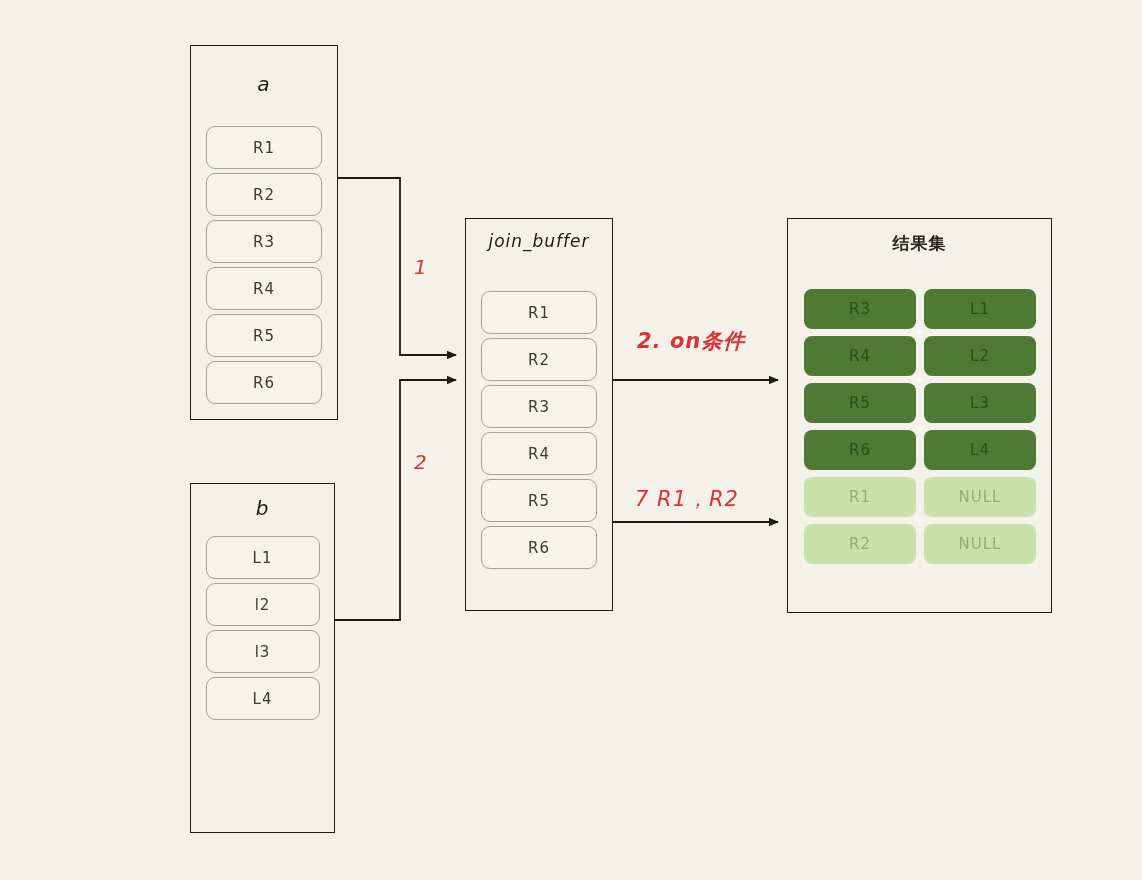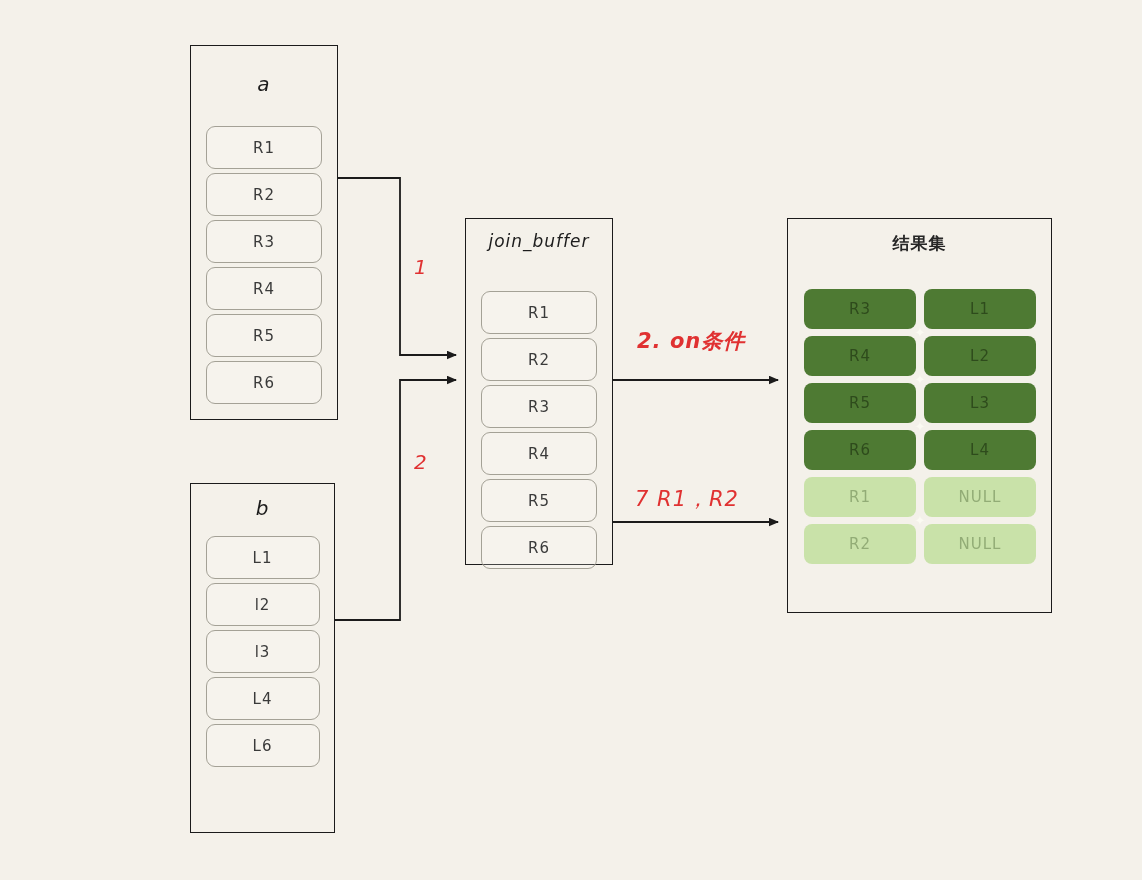--- a/index.html
+++ b/index.html
@@ -23,21 +23,21 @@
   }
   .box-title {
     text-align: center;
     color: #1c1c1c;
     letter-spacing: 1px;
     font-style: italic;
   }
 
   .box-a { left: 190px; top: 45px; width: 148px; height: 375px; }
   .box-b { left: 190px; top: 483px; width: 145px; height: 350px; }
-  .box-jb { left: 465px; top: 218px; width: 148px; height: 347px; }
+  .box-jb { left: 465px; top: 218px; width: 148px; height: 393px; }
   .box-result { left: 787px; top: 218px; width: 265px; height: 395px; }
 
   .box-a .box-title { margin-top: 26px; font-size: 20px; }
   .box-b .box-title { margin-top: 12px; font-size: 20px; }
   .box-jb .box-title { margin-top: 12px; font-size: 17px; }
   .box-result .box-title { margin-top: 13px; font-size: 17px; font-weight: bold; font-style: normal; color: #262626; }
 
   .rows {
     position: absolute;
     left: 50%;
@@ -155,21 +155,20 @@
 
         <div class="row-cell">L1</div>
 
         <div class="row-cell">l2</div>
 
         <div class="row-cell">l3</div>
 
         <div class="row-cell">L4</div>
 
 
-        <div class="row-cell">L6</div>
       </div>
   </div>
 
   <div class="box box-jb">
     <div class="box-title">join_buffer</div>
     <div class="rows">
 
         <div class="row-cell">R1</div>
 
         <div class="row-cell">R2</div>

